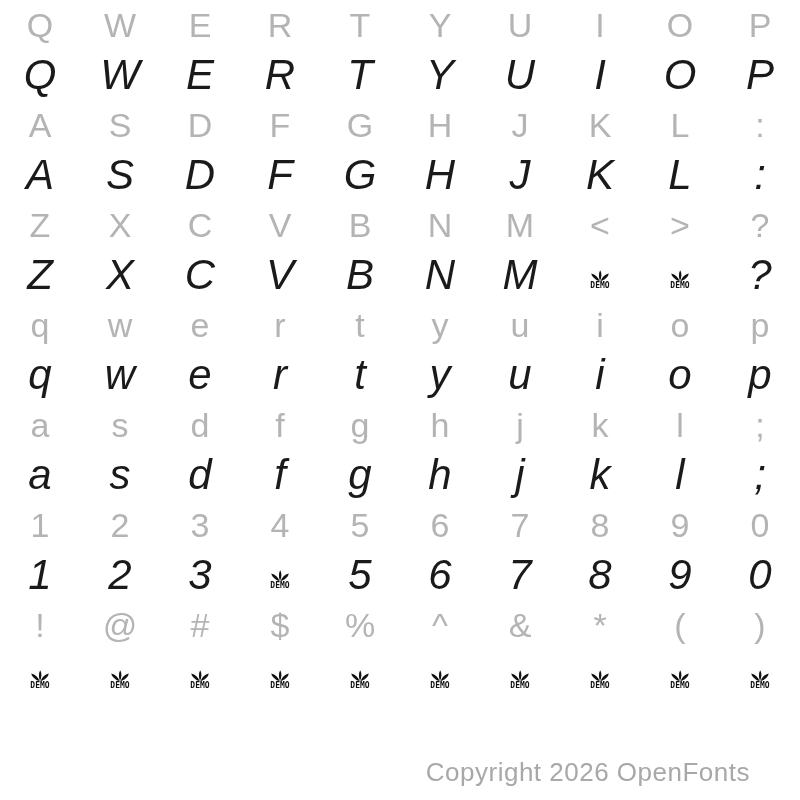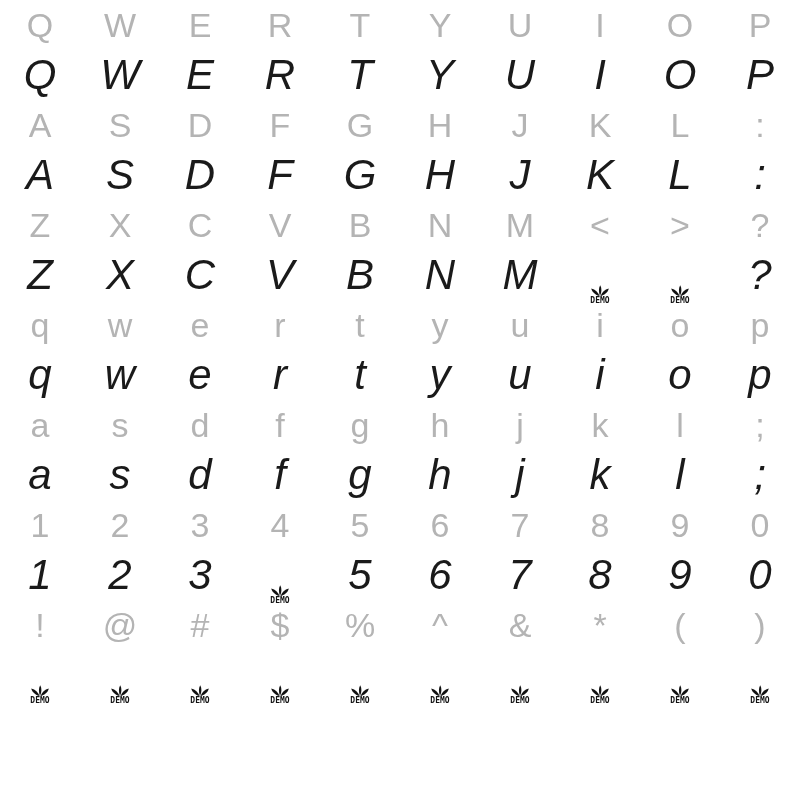--- a/index.html
+++ b/index.html
@@ -47,21 +47,21 @@
     font-family: "Liberation Sans", sans-serif;
     font-size: 42px;
     font-style: italic;
     font-weight: 300;
     color: var(--black, #1a1a1a);
   }
   .cell.demo-cell {
     display: inline-flex;
     flex-direction: column;
     align-items: center;
-    justify-content: flex-end;
+    justify-content: center;
     line-height: normal;
   }
   .demo {
     display: inline-flex;
     flex-direction: column;
     align-items: center;
     transform: translateY(4px);
   }
   .demo svg {
     display: block;
@@ -333,13 +333,14 @@
             </svg><span class="demo-label">DEMO</span></span></span>
         <span class="cell demo-cell"><span class="demo"><svg width="22" height="12" viewBox="0 0 22 12" aria-hidden="true">
               <g fill="#111111">
                 <path d="M10.6 11 C 7.2 10.1 3.4 7.8 2.2 3.4 C 6.4 4.3 9.2 7.3 10.6 11 Z"></path>
                 <path d="M11 11 C 9.5 7.2 9.6 3 11.2 0.3 C 12.9 3 12.8 7.2 11 11 Z"></path>
                 <path d="M11.5 11 C 12.9 7.4 15.7 4.4 19.8 3.5 C 18.9 7.9 14.9 10.2 11.5 11 Z"></path>
               </g>
             </svg><span class="demo-label">DEMO</span></span></span>
       </div>
     </div>
+  <div class="copyright">Copyright 2026 OpenFonts</div>
 </main>
 
 </body></html>

